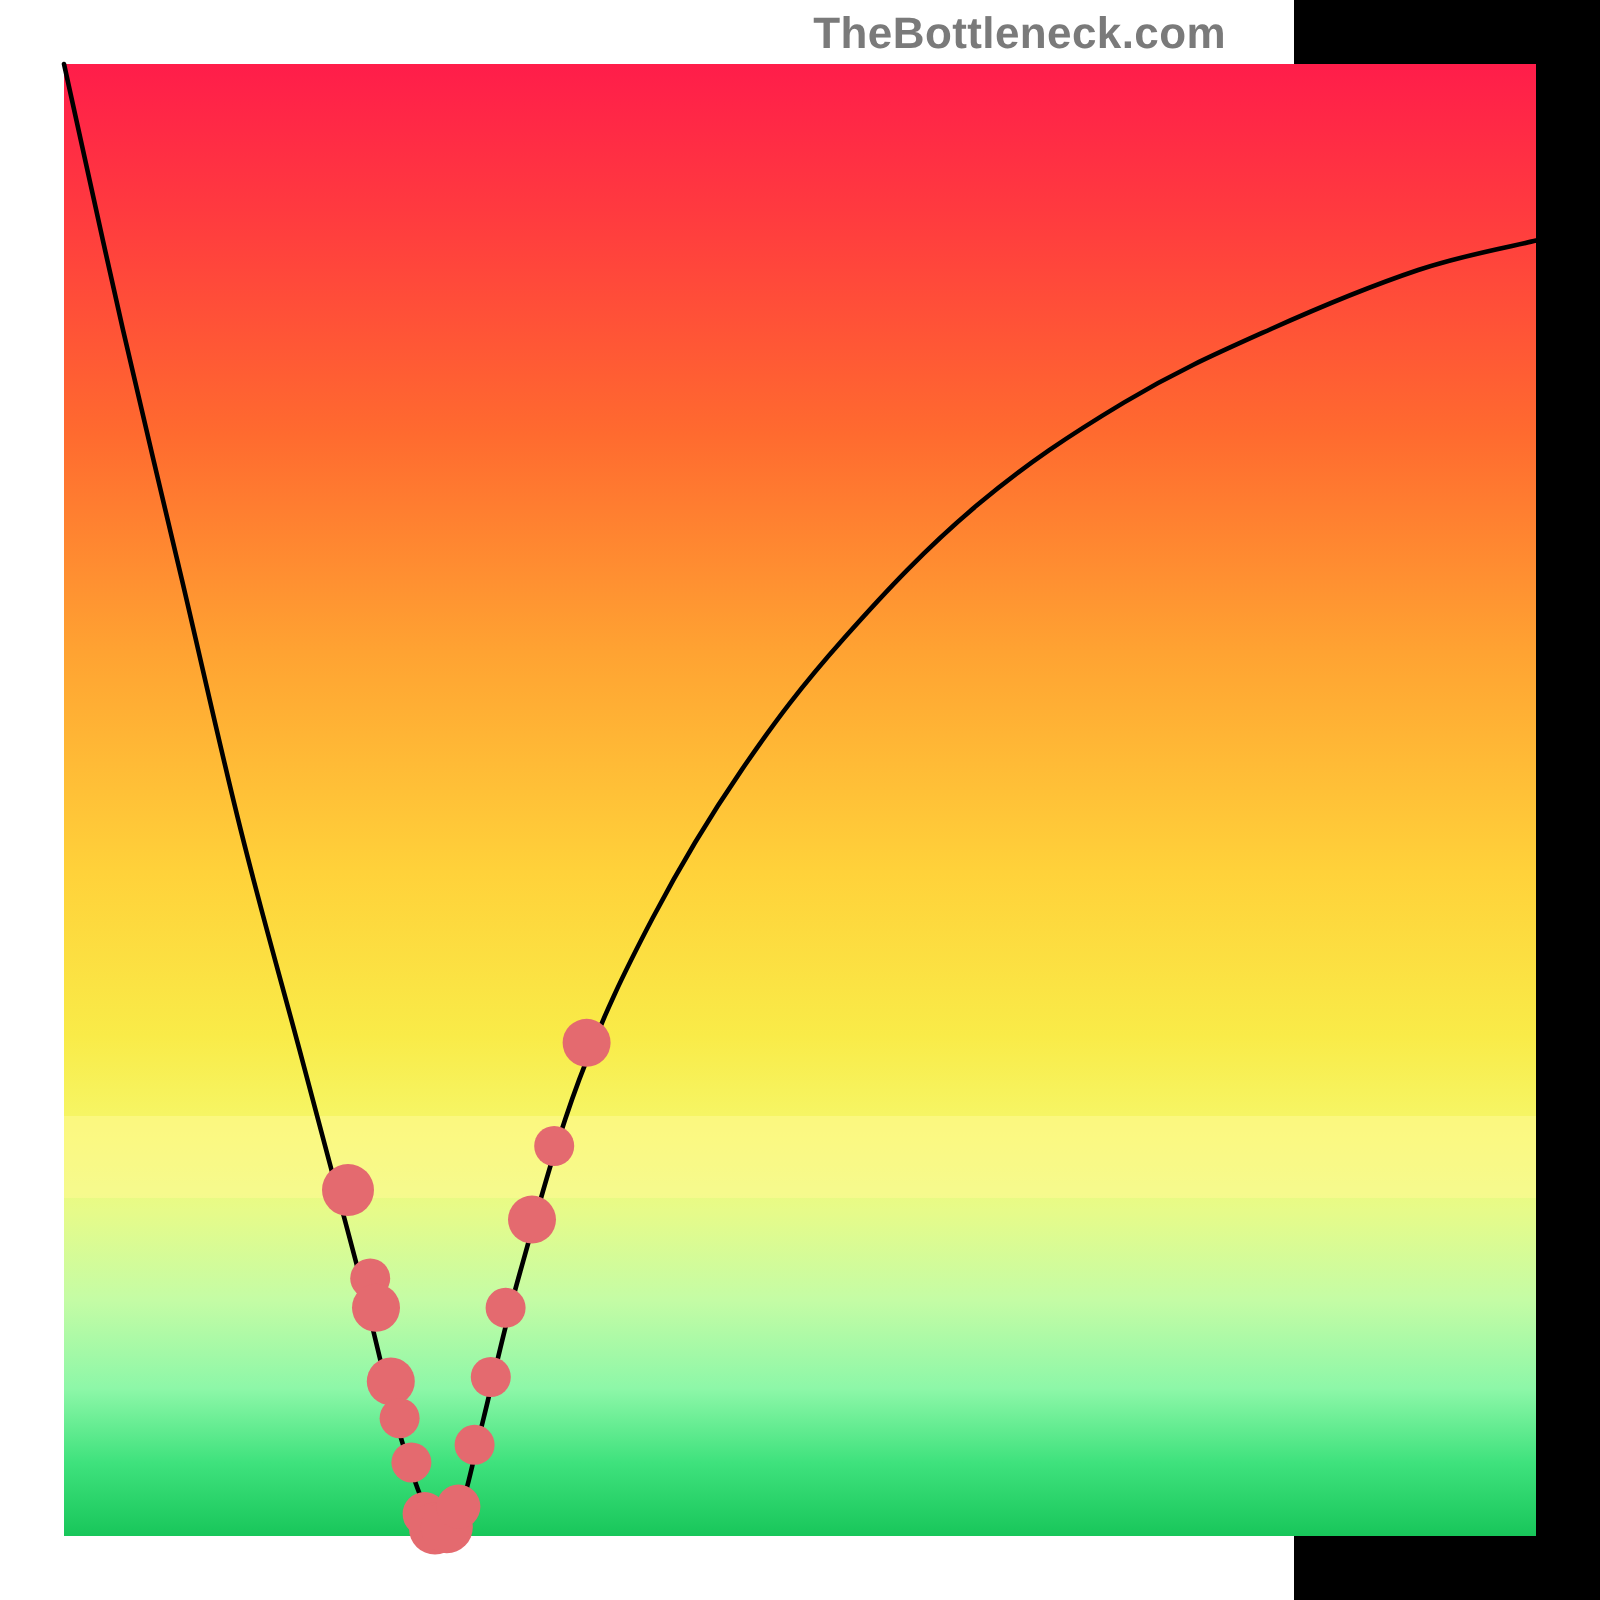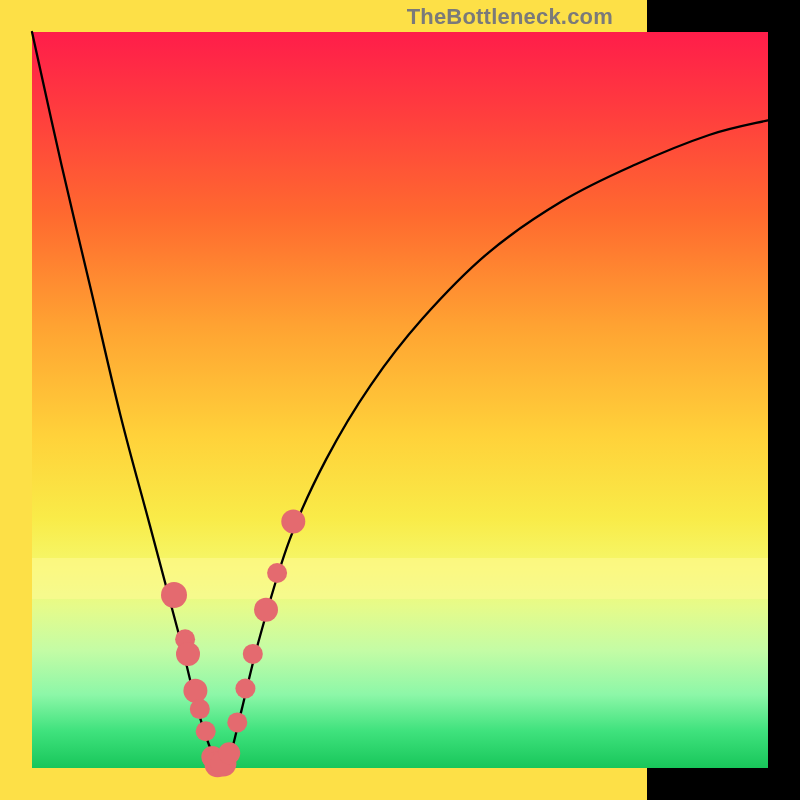--- a/index.html
+++ b/index.html
@@ -8,21 +8,21 @@
     width: 800px;
     height: 800px;
     overflow: hidden;
     background: #000;
   }
   .frame {
     position: absolute;
     top: 0; left: 0;
     width: 647px;
     height: 800px;
-    background: #fde047;
+    background: #ffffff;
   }
   .plot {
     position: absolute;
     top: 32px;
     left: 32px;
     width: 736px;
     height: 736px;
     background: linear-gradient(to bottom,
       #ff1d4a 0%,
       #ff3a3f 10%,

